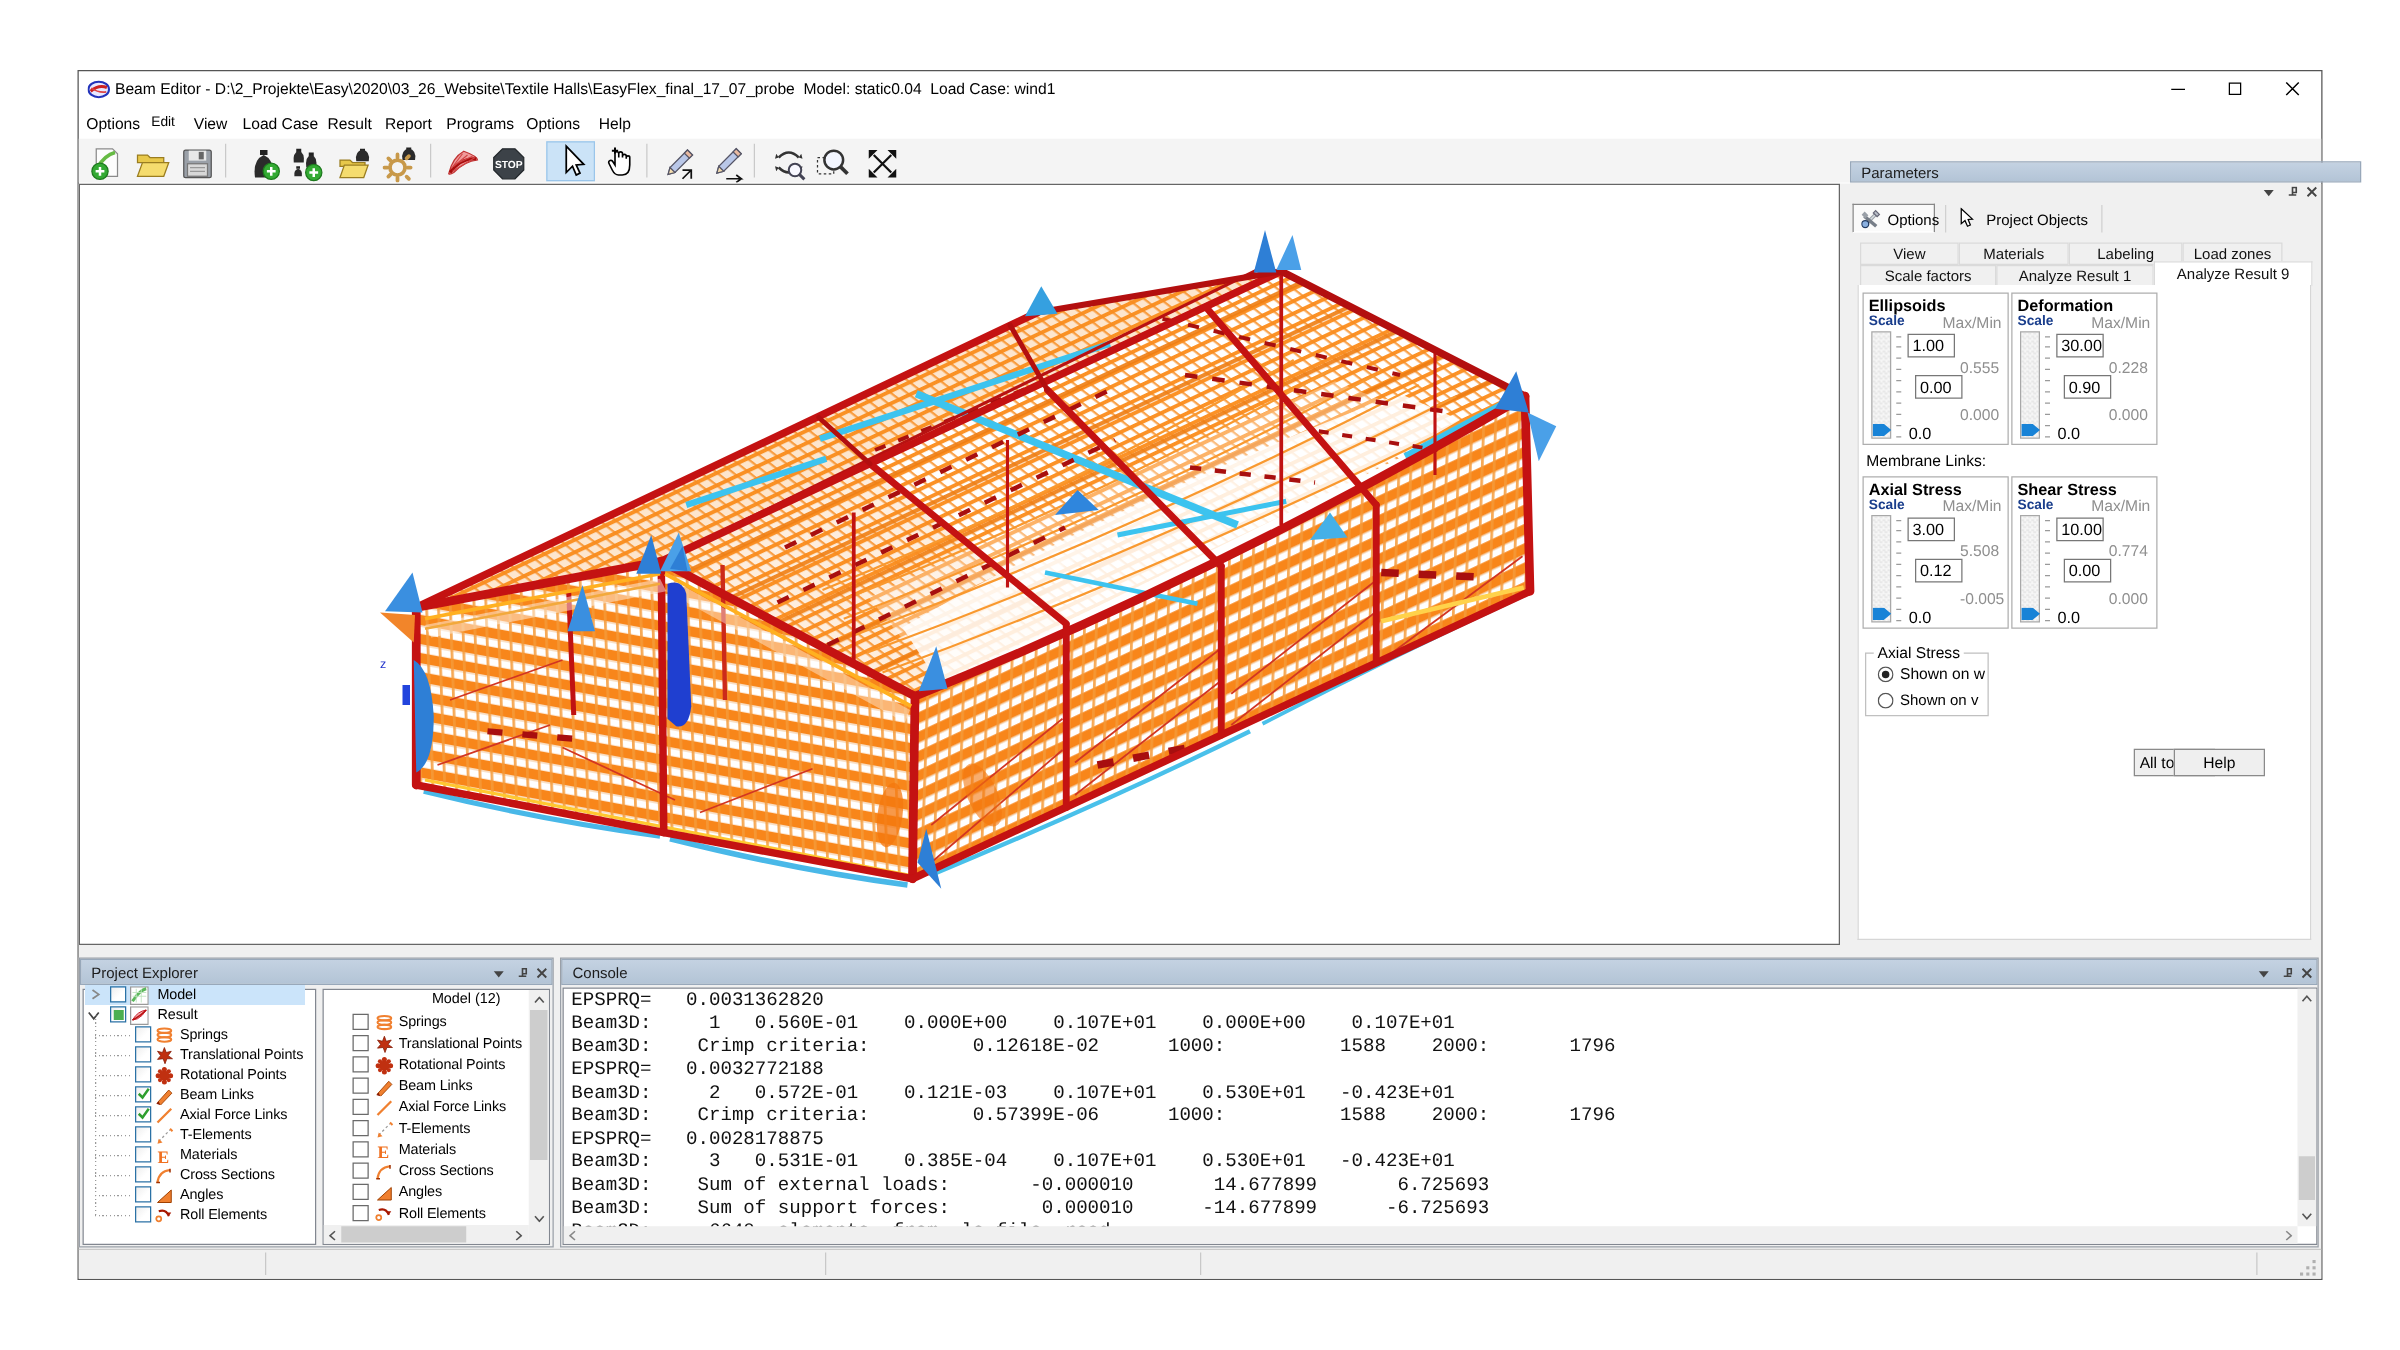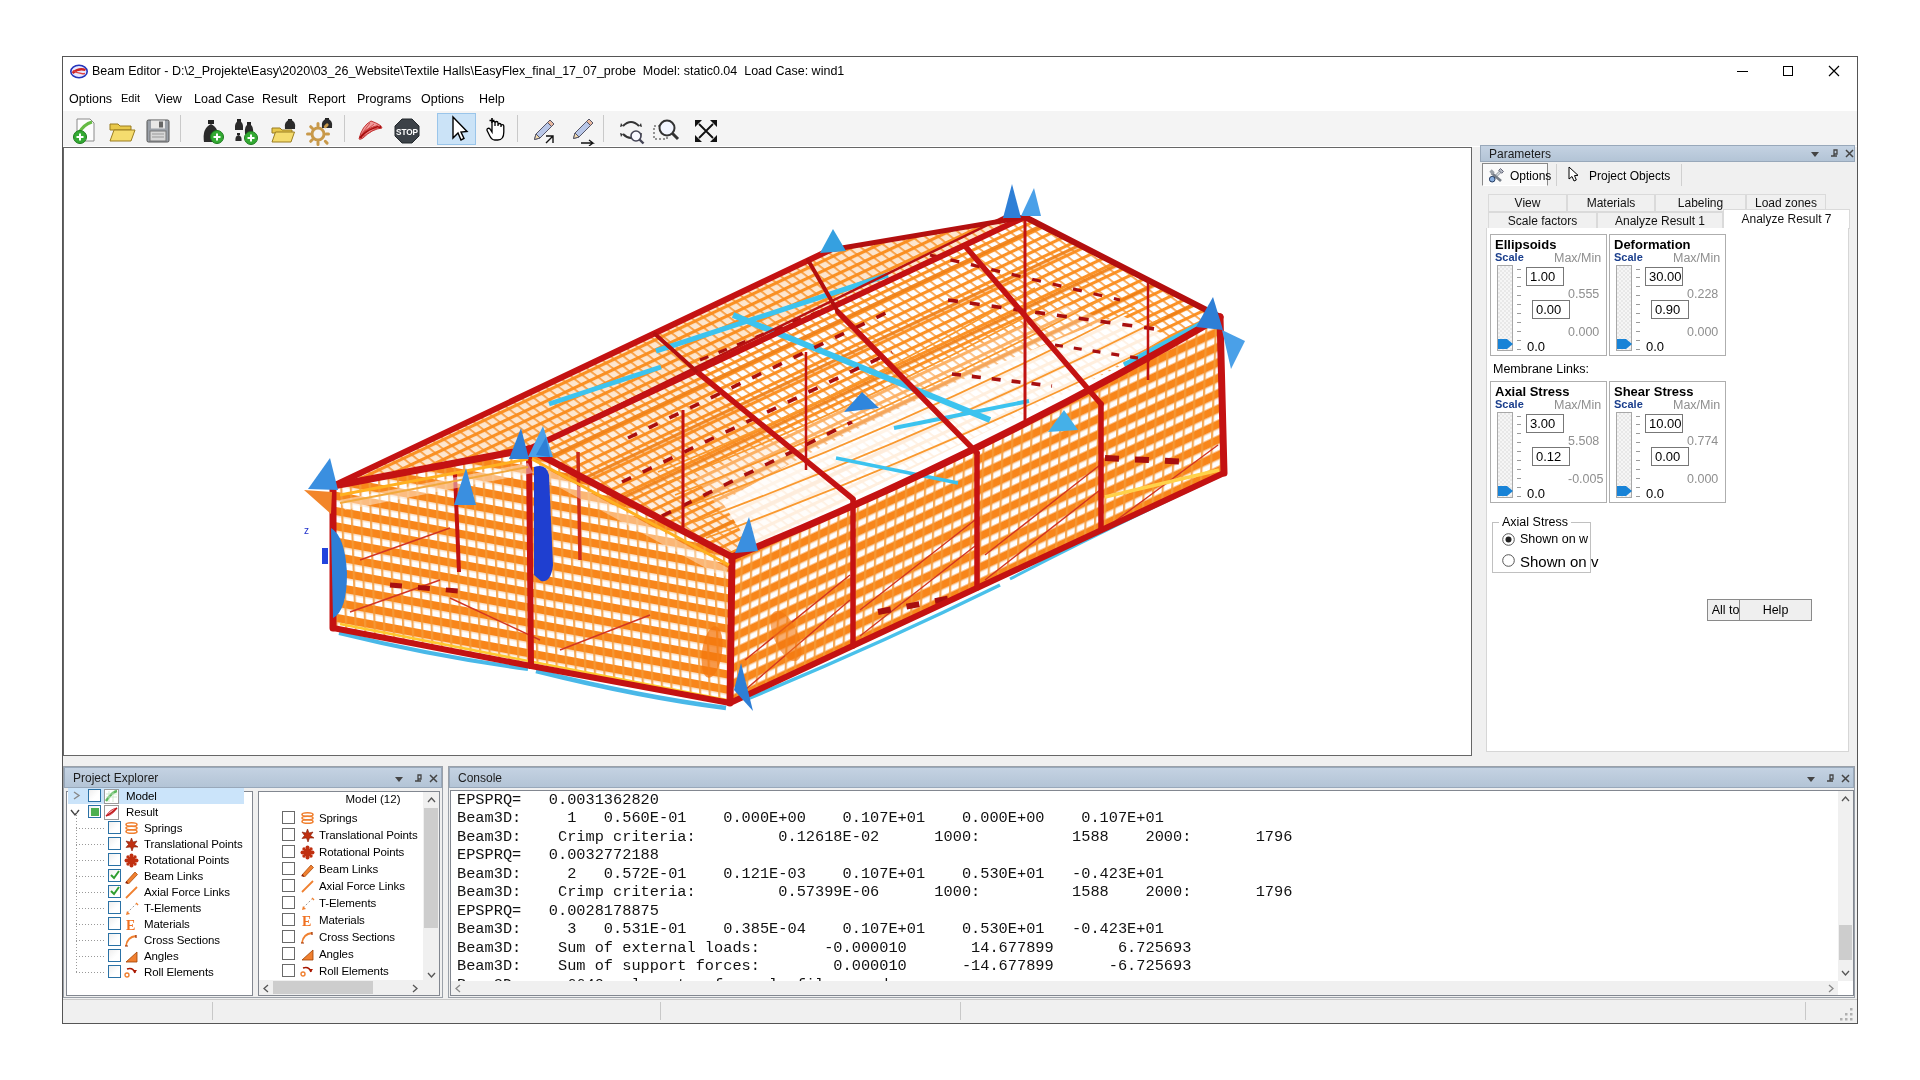--- a/index.html
+++ b/index.html
@@ -287,21 +287,21 @@
     <path d="M534,467 q12,-4 15,8 l4,90 q-2,18 -12,16 l-7,-6 z" fill="#1f3fd0"></path>
     <path d="M536,455 l14,2 -4,-20 z" fill="#2e7fd6"></path>
     <polygon points="735,553 749,517 758,551" fill="#3a8fe0"></polygon>
     <polygon points="734,690 753,711 741,663" fill="#2e7fd6"></polygon>
     <polygon points="454,505 466,468 476,505" fill="#3a8fe0"></polygon>
     <text x="304" y="534" font-size="10" fill="#2233cc" font-family="Liberation Sans">z</text>
     <rect x="322" y="548" width="6" height="16" fill="#2244dd"></rect>
   </svg>
 <div class="abs" style="left:1472px;top:147px;width:8px;height:609px;background:#f0f0f0"></div>
 <div class="abs" style="left:1480px;top:145px;width:375px;height:618px;background:#f0f0f0"></div>
-<div class="abs ptitle" style="left:1480px;top:145px;width:375px;height:17px">
+<div class="abs ptitle" style="left:1480px;top:129px;width:409px;height:17px">
     <span class="ptxt" style="top:1px">Parameters</span>
   </div>
 <svg class="abs" style="left:1810px;top:149px" width="44 " height="10" viewBox="0 0 44 10">
 <path d="M1 3 l8 0 -4 5 z" fill="#444"></path>
 <path d="M24 1 v6 M21 7 h6 M24 1 h3 v4 h-3z" stroke="#444" fill="none" stroke-width="1.3"></path>
 <path d="M36 1 l7 7 M43 1 l-7 7" stroke="#444" stroke-width="1.5"></path>
   </svg>
 <div class="abs" style="left:1482px;top:163px;width:66px;height:23px;background:#fafafa;border:1px solid #888;border-bottom-color:#fff"></div>
 <svg class="abs" style="left:1489px;top:167px" width="16" height="16" viewBox="0 0 16 16">
 <path d="M3 13 L13 3" stroke="#9aa0a8" stroke-width="2.8"></path>
@@ -317,21 +317,21 @@
 <path d="M2 1 L2 13 L5 10.5 L7 15 L9.3 14 L7.5 9.6 L11 9.3 z" fill="#fff" stroke="#000"></path>
   </svg>
 <div class="abs" style="left:1589px;top:169px;font-size:12px">Project Objects</div>
 <div class="sep" style="left:1681px;top:164px;height:22px"></div>
 <div class="tab" style="left:1488px;top:194px;width:79px;height:18px;line-height:17px">View</div>
 <div class="tab" style="left:1567px;top:194px;width:88px;height:18px;line-height:17px">Materials</div>
 <div class="tab" style="left:1655px;top:194px;width:91px;height:18px;line-height:17px">Labeling</div>
 <div class="tab" style="left:1746px;top:194px;width:80px;height:18px;line-height:17px">Load zones</div>
 <div class="tab" style="left:1488px;top:212px;width:109px;height:17px;line-height:16px">Scale factors</div>
 <div class="tab" style="left:1597px;top:212px;width:126px;height:17px;line-height:16px">Analyze Result 1</div>
-<div class="tab" style="left:1723px;top:209px;width:127px;height:20px;line-height:19px;background:#fff;border-bottom:none">Analyze Result 7</div>
+<div class="tab" style="left:1723px;top:209px;width:127px;height:20px;line-height:19px;background:#fff;border-bottom:none">Analyze Result 9</div>
 <div class="abs" style="left:1486px;top:228px;width:363px;height:524px;background:#fff;border:1px solid #d6d6d6;border-top:none"></div>
 <div class="gb" style="left:1490px;top:234px;width:117px;height:122px"></div>
 <div class="abs" style="left:1495px;top:237px;font-size:13px;font-weight:bold">Ellipsoids</div>
 <div class="abs" style="left:1495px;top:251px;font-size:11px;font-weight:bold;color:#1a3e8c">Scale</div>
 <div class="gv" style="left:1554px;top:251px">Max/Min</div>
 <div class="slider" style="left:1497px;top:265px;height:86px"></div>
 <div class="thumb" style="left:1498px;top:339px"></div>
 <div class="abs" style="left:1517px;top:269px;width:4px;height:1px;background:#9a9a9a"></div>
 <div class="abs" style="left:1517px;top:277px;width:4px;height:1px;background:#9a9a9a"></div>
 <div class="abs" style="left:1517px;top:286px;width:4px;height:1px;background:#9a9a9a"></div>
@@ -414,21 +414,21 @@
 <div class="abs" style="left:1492px;top:522px;width:99px;height:51px;border:1px solid #c0c0c0"></div>
 <div class="abs" style="left:1499px;top:515px;font-size:12.5px;background:#fff;padding:0 3px">Axial Stress</div>
 <svg class="abs" style="left:1502px;top:533px" width="13" height="13">
     <circle cx="6.5" cy="6.5" r="5.8" fill="#fff" stroke="#555"></circle>
     <circle cx="6.5" cy="6.5" r="3" fill="#222"></circle>
   </svg>
 <div class="abs" style="left:1520px;top:532px;font-size:12.5px">Shown on w</div>
 <svg class="abs" style="left:1502px;top:554px" width="13" height="13">
     <circle cx="6.5" cy="6.5" r="5.8" fill="#fff" stroke="#555"></circle>
   </svg>
-<div class="abs" style="left:1520px;top:553px;font-size:15px">Shown on v</div>
+<div class="abs" style="left:1520px;top:553px;font-size:12px">Shown on v</div>
 <div class="btn" style="left:1707px;top:599px;width:65px;height:22px;line-height:21px">All to zero</div>
 <div class="btn" style="left:1739px;top:599px;width:73px;height:22px;line-height:21px">Help</div>
 <div class="abs" style="left:63px;top:766px;width:380px;height:232px;background:#f0f0f0;border:1px solid #9aa0a8"></div>
 <div class="abs ptitle" style="left:64px;top:767px;width:378px;height:21px">
     <span class="ptxt">Project Explorer</span>
   </div>
 <svg class="abs" style="left:394px;top:774px" width="44" height="10" viewBox="0 0 44 10">
 <path d="M1 3 l8 0 -4 5 z" fill="#444"></path>
 <path d="M24 1 v6 M21 7 h6 M24 1 h3 v4 h-3z" stroke="#444" fill="none" stroke-width="1.3"></path>
 <path d="M36 1 l7 7 M43 1 l-7 7" stroke="#444" stroke-width="1.5"></path>

